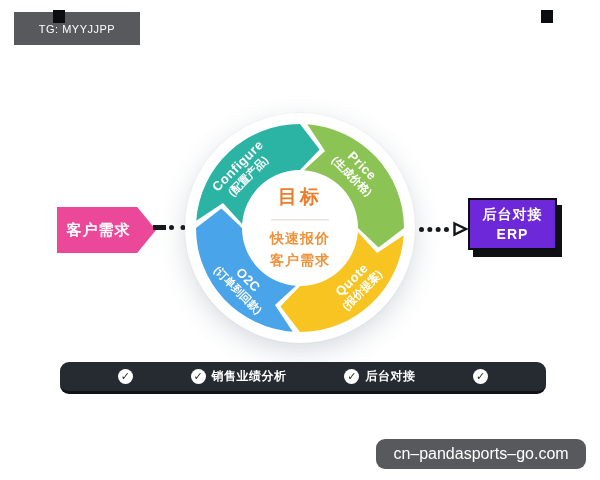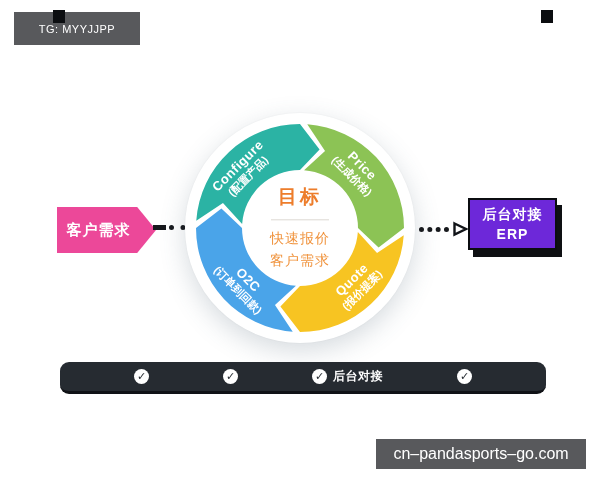--- a/index.html
+++ b/index.html
@@ -2,42 +2,42 @@
 <html><head>
 <meta charset="utf-8">
 <style>
   * { margin:0; padding:0; box-sizing:border-box; }
   body { background:#fff; font-family:"Liberation Sans","DejaVu Sans",sans-serif; }
   .canvas { position:relative; width:600px; height:480px; background:#ffffff; overflow:hidden; }
 
   
   .badge { position:absolute; background:#58595c; color:#fff; display:flex; align-items:center; justify-content:center; }
   .badge-top { left:14px; top:12px; width:126px; height:33px; font-size:11px; letter-spacing:0.5px; }
-  .badge-bottom { left:376px; top:439px; width:210px; height:30px; font-size:16px; }
+  .badge-bottom { left:376px; top:439px; width:210px; height:30px; font-size:16px;border-radius:9px; }
 
   
   .diagram { position:absolute; left:185px; top:113px; width:230px; height:230px;
              background:#fff; border-radius:50%;
              box-shadow:0 8px 26px rgba(70,90,110,.22), 0 0 2px rgba(0,0,0,.05); }
   .diagram svg { position:absolute; left:0; top:0; }
 
   .seg-label { position:absolute; width:96px; text-align:center; color:#fff; font-weight:bold;
                line-height:1.25; pointer-events:none; }
   .seg-label .en { font-size:13px; letter-spacing:0.5px; }
   .seg-label .zh { font-size:11px; }
   .seg-configure { left:58px; top:58px; transform:translate(-50%,-50%) rotate(-45deg); }
   .seg-price     { left:172px; top:58px; transform:translate(-50%,-50%) rotate(45deg); }
   .seg-quote     { left:172px; top:172px; transform:translate(-50%,-50%) rotate(-45deg); }
   .seg-o2c       { left:58px; top:172px; transform:translate(-50%,-50%) rotate(45deg); }
 
   .center-block { position:absolute; left:50%; top:50%; transform:translate(-50%,-50%);
                   width:100px; text-align:center; }
   .center-title { color:#ed7d2b; font-size:19px; font-weight:bold; letter-spacing:3px; }
   .center-divider { width:58px; height:1px; background:#ddd8d2; margin:9px auto 8px auto; }
-  .center-line { color:#f0923b; font-size:14px; font-weight:normal; line-height:1.55; letter-spacing:1px; }
+  .center-line { color:#f0923b; font-size:14px; font-weight:bold; line-height:1.55; letter-spacing:1px; }
 
   
   .node-left { position:absolute; left:57px; top:207px; width:99px; height:46px;
                background:#ec4899; color:#fff; font-size:15px; font-weight:bold; letter-spacing:1px;
                display:flex; align-items:center; justify-content:center; padding-right:16px;
                clip-path:polygon(0% 0%, 81% 0%, 100% 50%, 81% 100%, 0% 100%);
                filter:drop-shadow(1px 3px 0 rgba(5,6,8,.55)); }
   .connector { position:absolute; display:flex; align-items:center; }
   .connector-left { left:153px; top:225px; width:44px; }
   .connector-right { left:419px; top:220px; width:50px; }
@@ -125,20 +125,21 @@
   </div>
 
   <div class="bar-tab bar-tab-left"></div>
   <div class="bar-tab bar-tab-right"></div>
   <div class="bar">
     <div class="bar-item">
       <span class="check">✓</span>
     </div>
     <div class="bar-item">
       <span class="check">✓</span>
+      <span class="bar-label">销售业绩分析</span>
     </div>
     <div class="bar-item">
       <span class="check">✓</span>
       <span class="bar-label">后台对接</span>
     </div>
     <div class="bar-item">
       <span class="check">✓</span>
     </div>
   </div>
 

